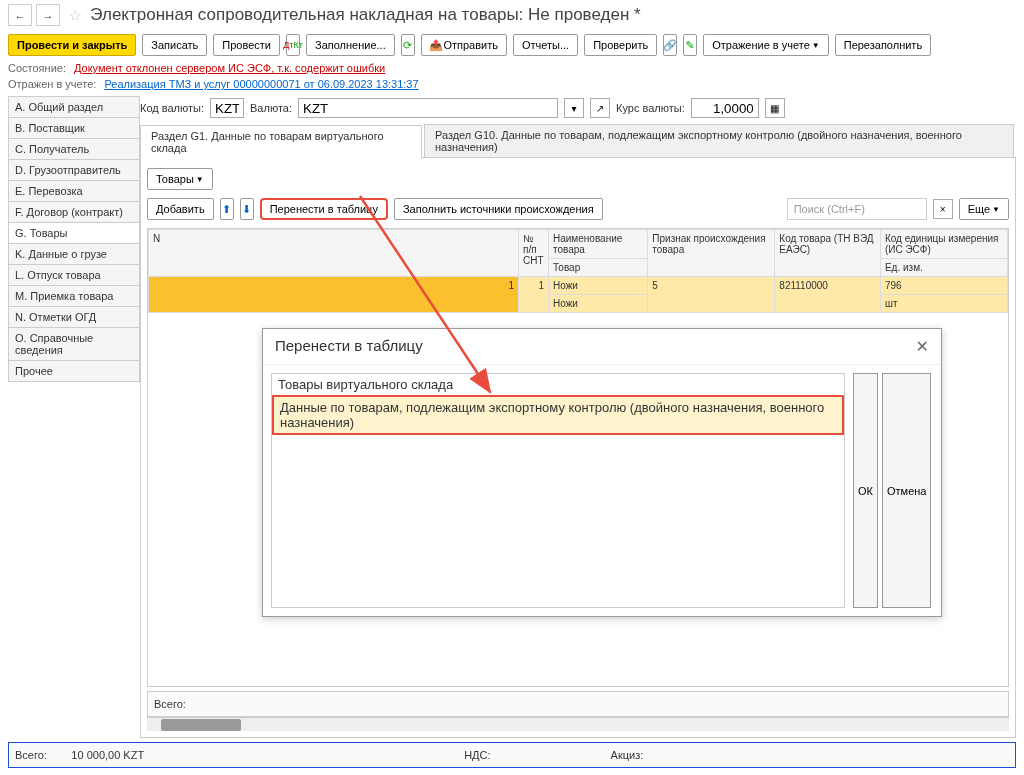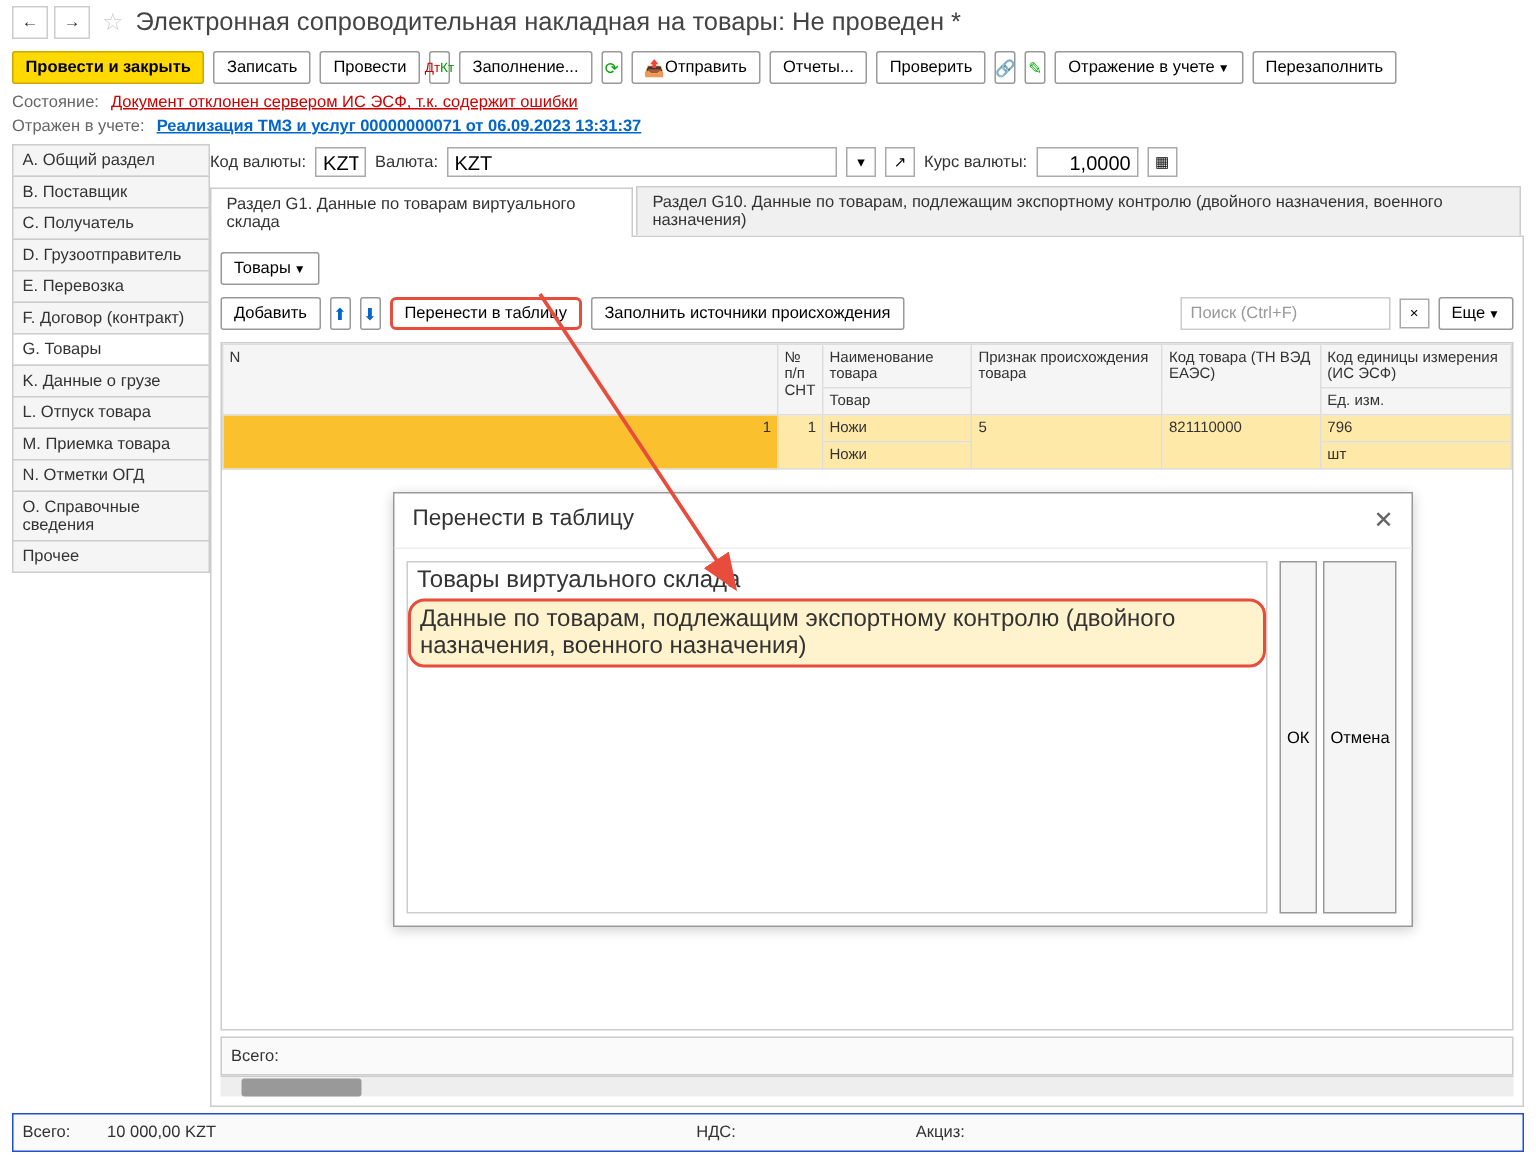--- a/index.html
+++ b/index.html
@@ -10,21 +10,21 @@
 .page-title { font-size: 17px; color: #444; font-weight: normal; }
 .toolbar { display: flex; align-items: center; padding: 4px 8px; gap: 6px; flex-wrap: wrap; }
 .btn { border: 1px solid #999; background: #fff; padding: 3px 8px; font-size: 11px; cursor: pointer; border-radius: 2px; height: 22px; display: inline-flex; align-items: center; }
 .btn-yellow { background: #ffd900; border-color: #c9a800; font-weight: bold; }
 .btn-icon { width: 14px; padding: 1px; justify-content: center; }
 .icon-green { color: #0a0; }
 .icon-blue { color: #06c; }
 .status-row { padding: 2px 8px; font-size: 11px; display: flex; gap: 8px; }
 .status-label { color: #666; }
 .link-red { color: #c00; text-decoration: underline; cursor: pointer; }
-.link-blue { color: #06c; text-decoration: underline; cursor: pointer; font-weight: bold; }
+.link-blue { color: #06c; text-decoration: underline; cursor: pointer; }
 .main-area { display: flex; padding: 4px 8px; gap: 0; height: 650px; }
 .sidebar { width: 132px; flex-shrink: 0; }
 .sidebar-item { border: 1px solid #ccc; padding: 4px 6px; background: #f5f5f5; font-size: 11px; cursor: pointer; margin-bottom: -1px; }
 .sidebar-item.active { background: #fff; }
 .content { flex: 1; display: flex; flex-direction: column; min-width: 0; }
 .currency-row { display: flex; align-items: center; gap: 6px; padding: 2px 0; margin-bottom: 4px; }
 .field-label { color: #333; }
 .field-input { border: 1px solid #aaa; padding: 2px 4px; height: 20px; background: #fff; }
 .field-select { border: 1px solid #aaa; padding: 2px 4px; height: 20px; width: 260px; }
 .small-btn { width: 20px; height: 20px; border: 1px solid #aaa; background: #fff; cursor: pointer; display: inline-flex; align-items: center; justify-content: center; font-size: 10px; }
@@ -45,22 +45,22 @@
 .footer { border: 1px solid #1d4ed8; margin: 0 8px; padding: 6px; display: flex; gap: 40px; font-size: 11px; background: #fafafa; }
 .scrollbar-h { height: 14px; background: #eee; border-top: 1px solid #ccc; position: relative; }
 .scrollbar-thumb { height: 12px; width: 80px; background: #999; position: absolute; left: 14px; top: 1px; border-radius: 2px; }
 
 .modal { position: absolute; left: 262px; top: 328px; width: 680px; background: #fff; border: 1px solid #999; box-shadow: 0 2px 8px rgba(0,0,0,0.2); z-index: 10; }
 .modal-header { display: flex; justify-content: space-between; padding: 8px 12px; border-bottom: 1px solid #eee; }
 .modal-title { font-size: 15px; }
 .modal-close { cursor: pointer; font-size: 16px; color: #666; }
 .modal-body { display: flex; padding: 8px; gap: 8px; }
 .modal-list { flex: 1; border: 1px solid #ccc; height: 235px; overflow: auto; }
-.modal-list-item { padding: 3px 6px; cursor: pointer; font-size: 16px; }
-.modal-list-item.highlighted { border: 2px solid #e74c3c; border-radius: 11px; background: #fff3cd; }
+.modal-list-item { padding: 3px 6px; cursor: pointer; font-size: 13px; }
+.modal-list-item.highlighted { border: 2px solid #e74c3c; border-radius: 0; background: #fff3cd; }
 .modal-buttons { width: 80px; display: flex; flex-direction: row; gap: 4px; }
 .modal-btn { border: 1px solid #999; background: #f5f5f5; padding: 4px; cursor: pointer; font-size: 11px; }
 
 .arrow-svg { position: absolute; left: 340px; top: 192px; z-index: 20; pointer-events: none; }
 
 .dropdown-caret { font-size: 8px; margin-left: 2px; }
 </style>
 </head>
 <body>
 

